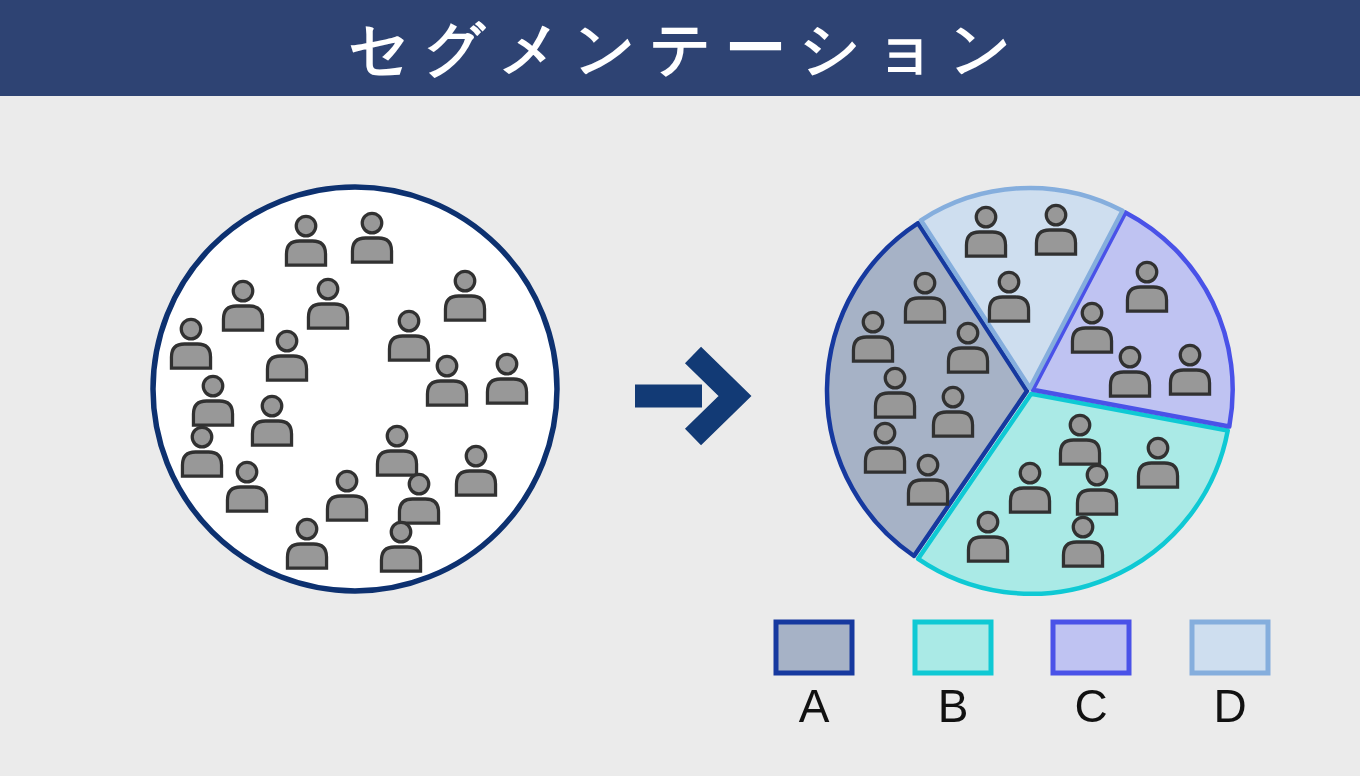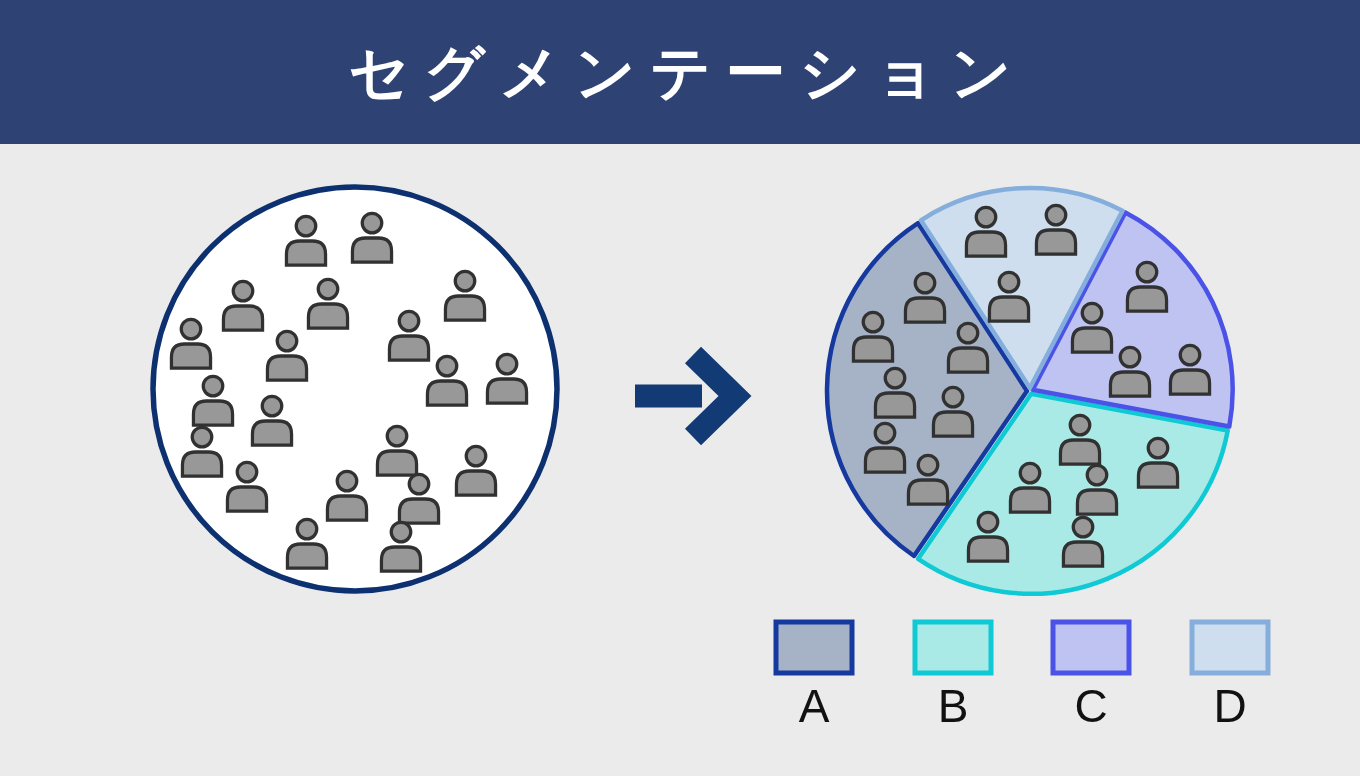--- a/index.html
+++ b/index.html
@@ -21,21 +21,21 @@
     letter-spacing: 14px;
     line-height: 1;
     padding-left: 14px; 
   }
   svg#diagram { position: absolute; top: 0; left: 0; z-index: 1; }
 </style>
 </head>
 <body style="background: rgb(235, 235, 235);">
 
 <div class="stage">
-  <header class="band" style="background: rgb(46, 67, 115); height: 144px;">
+  <header class="band" style="background: rgb(46, 67, 115); height: 96px;">
     <h1 style="color: rgb(255, 255, 255);">セグメンテーション</h1>
   </header>
 
   <svg id="diagram" width="1360" height="776" viewBox="0 0 1360 776" xmlns="http://www.w3.org/2000/svg">
     <defs>
       <symbol id="person" viewBox="0 0 48 58">
         <circle cx="24" cy="13" r="10.5"></circle>
         <path d="M3 55 L3 43 Q3 29 17 29 L31 29 Q45 29 45 43 L45 55 Z"></path>
       </symbol>
     </defs>

